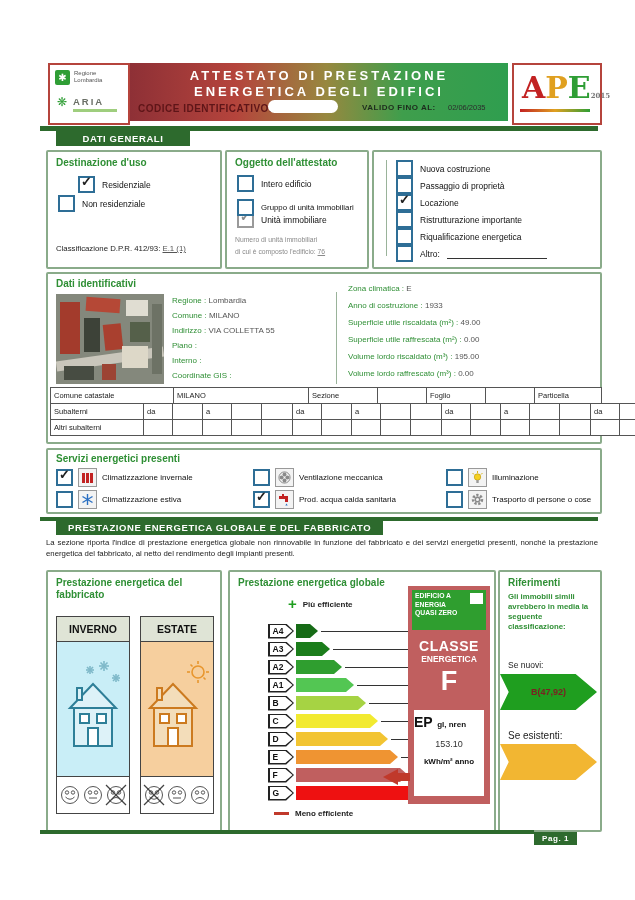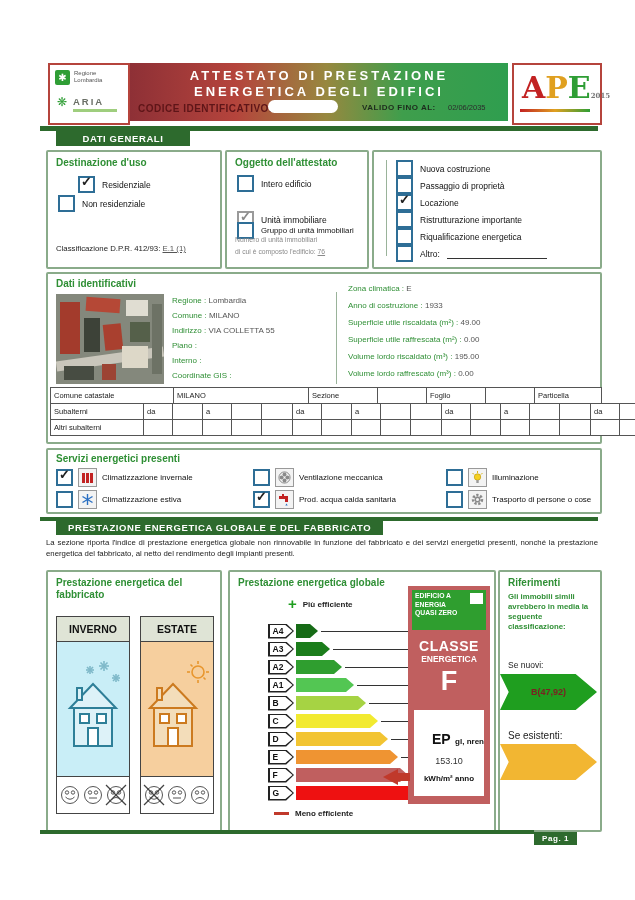--- a/index.html
+++ b/index.html
@@ -99,21 +99,21 @@
   <div class="box" style="left:225px;top:150px;width:140px;height:115px;">
     <div class="gtitle abs" style="left:8px;top:5px;">Oggetto dell'attestato</div>
     <div class="chkrow" style="left:10px;top:23px;">
       <span class="chk"></span>
       <span class="chklabel">Intero edificio</span>
     </div>
     <div class="chkrow" style="left:10px;top:59px;">
       <span class="chk gray checked"></span>
       <span class="chklabel">Unità immobiliare</span>
     </div>
-    <div class="chkrow" style="left:10px;top:70px;">
+    <div class="chkrow" style="left:10px;top:47px;">
       <span class="chk"></span>
       <span class="chklabel" style="font-size:7.8px;">Gruppo di unità immobiliari</span>
     </div>
     <div class="abs" style="left:8px;top:84px;font-size:6.8px;color:#8a8a8a;">Numero di unità immobiliari</div>
     <div class="abs" style="left:8px;top:96px;font-size:6.8px;color:#8a8a8a;">
       <span>di cui è composto l'edificio:</span>
       <span class="u">76</span>
     </div>
   </div>
 
@@ -550,21 +550,21 @@
 
     <div class="abs" style="left: 178px; top: 14px; width: 82px; height: 218px; background: rgb(192, 95, 95);">
       <div class="abs" style="left: 4px; top: 4px; width: 74px; height: 40px; padding: 2px 3px; box-sizing: border-box; color: rgb(255, 255, 255); font-size: 6.8px; font-weight: bold; line-height: 8.5px; background: rgb(47, 158, 47);">
         <span style="display:inline-block;width:48px;">EDIFICIO A ENERGIA QUASI ZERO</span>
         <span class="abs" style="right:3px;top:3px;width:13px;height:11px;background:#fff;"></span>
       </div>
       <div class="abs" style="left:0;top:52px;width:100%;text-align:center;color:#fff;font-weight:bold;font-size:14px;letter-spacing:.5px;">CLASSE</div>
       <div class="abs" style="left:0;top:68px;width:100%;text-align:center;color:#fff;font-weight:bold;font-size:8.5px;">ENERGETICA</div>
       <div class="abs" style="left:0;top:80px;width:100%;text-align:center;color:#fff;font-weight:bold;font-size:27px;">F</div>
       <div class="abs" style="left:6px;top:124px;width:70px;height:86px;background:#fff;">
-        <div style="text-align:right;margin-top:20px;">
+        <div style="text-align:left;margin-top:3px;">
           <span style="font-size:14px;font-weight:bold;color:#111;">EP</span>
           <span style="font-size:8px;font-weight:bold;color:#111;">gl, nren</span>
         </div>
         <div style="text-align:center;margin-top:8px;font-size:9px;color:#333;">153.10</div>
         <div style="text-align:center;margin-top:8px;font-size:8px;font-weight:bold;color:#111;">kWh/m² anno</div>
       </div>
     </div>
   </div>
 
   <div class="box" style="left:498px;top:570px;width:100px;height:258px;">

